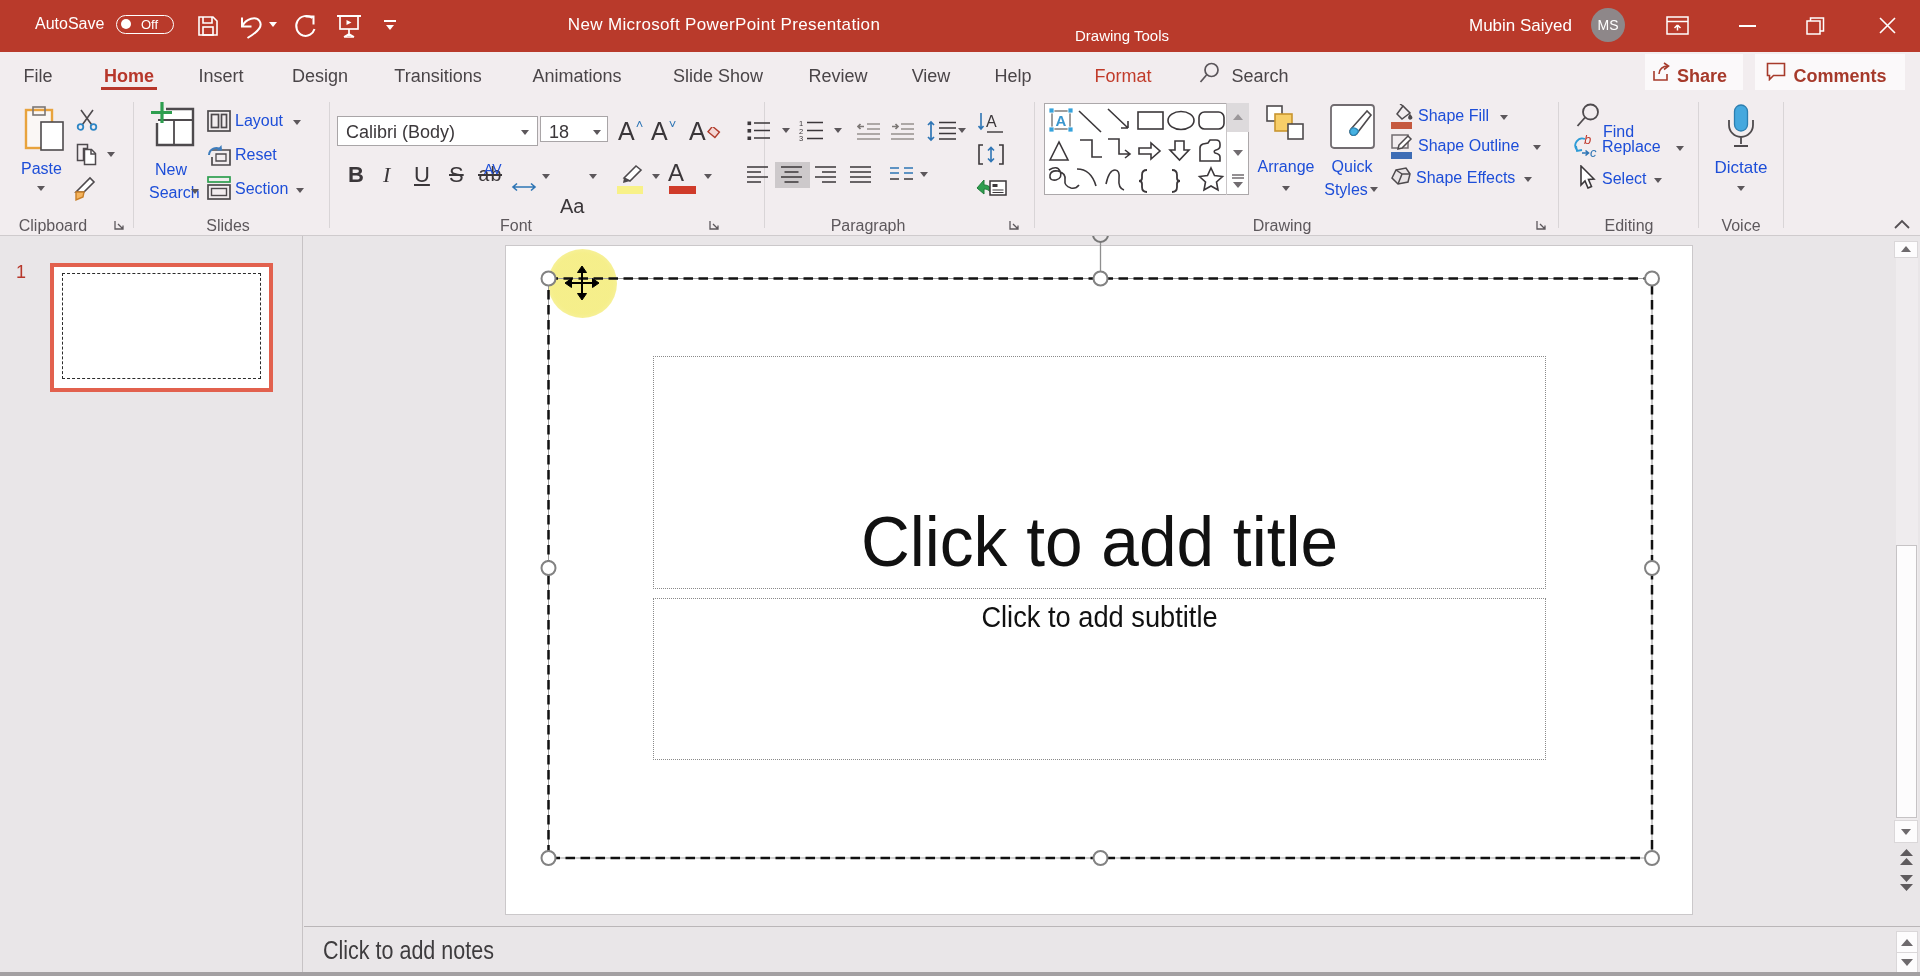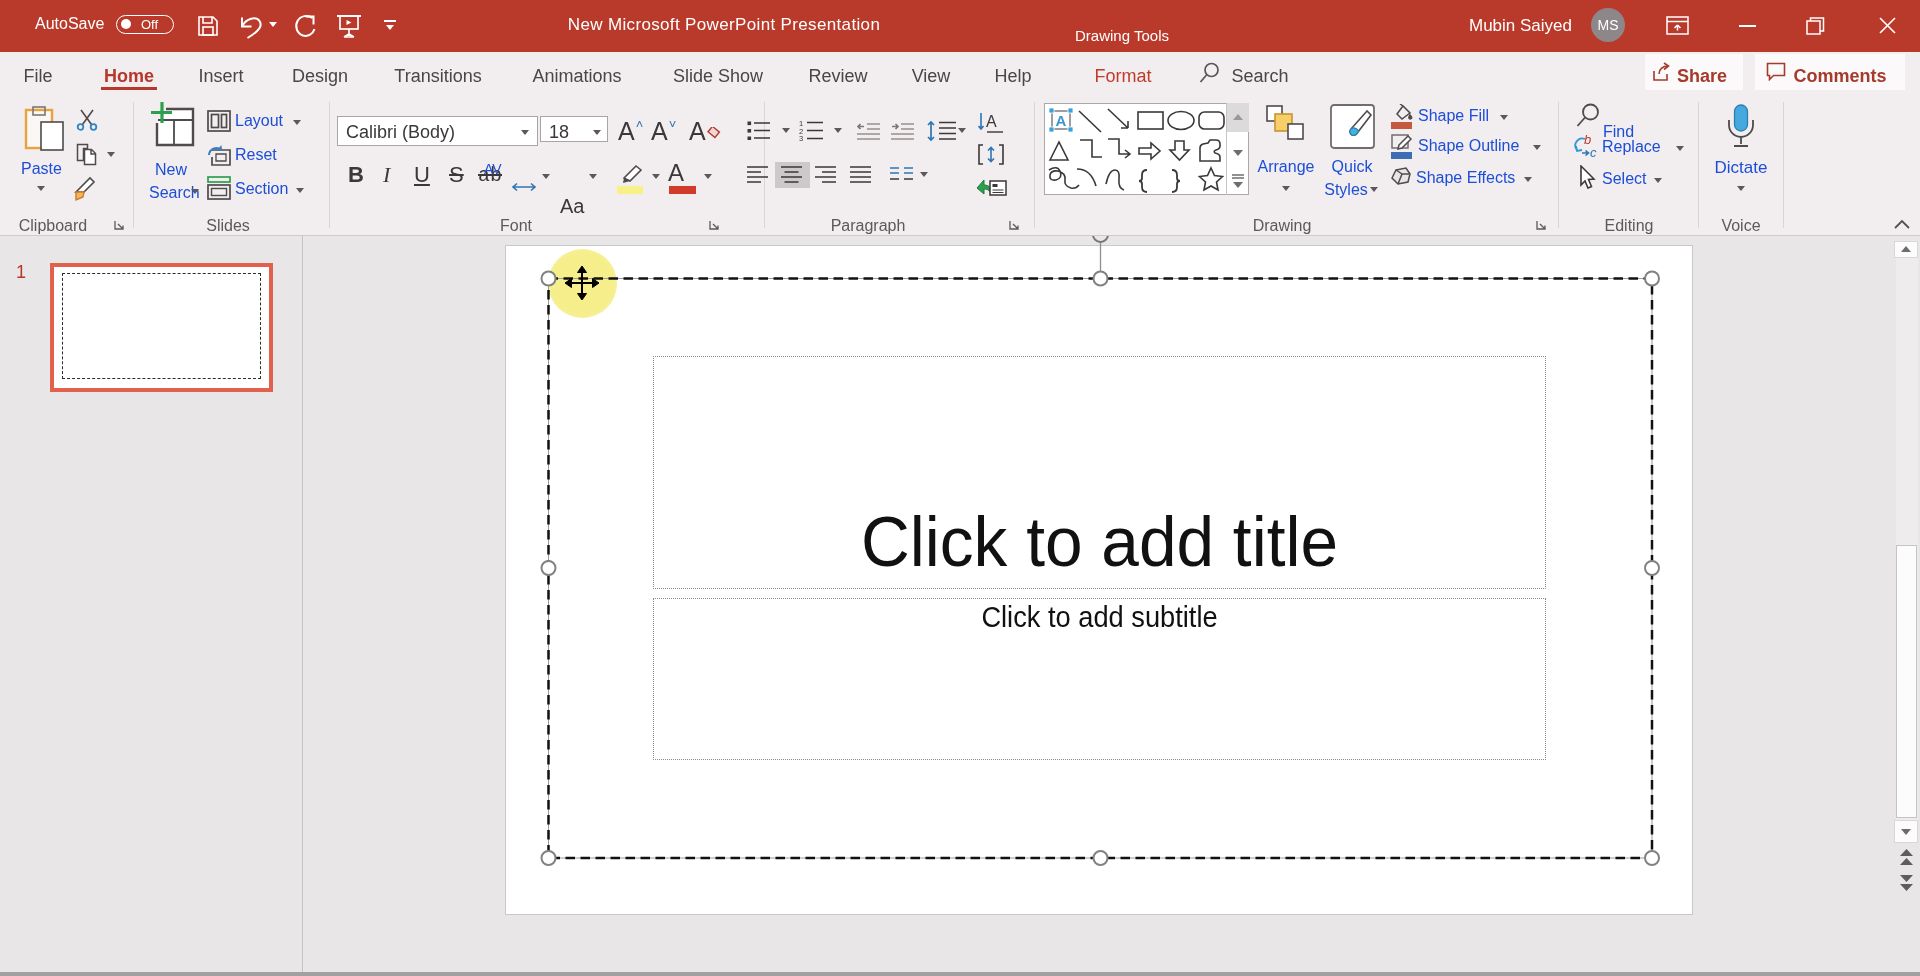--- a/index.html
+++ b/index.html
@@ -440,14 +440,21 @@
     <div class="abs" style="left:1592px; top:309px; width:21px; height:273px; background:#FDFCFD; border:1px solid #C6C3C5;"></div>
     <div class="abs" style="left:1590px; top:584px; width:24px; height:23px; background:#FDFCFD; border:1px solid #DAD7D9;"></div>
     <div class="abs" style="left:1597px; top:593px; width:0; height:0; border-left:5px solid transparent; border-right:5px solid transparent; border-top:6px solid #6e6a6d;"></div>
     <svg class="abs" style="left:1594px; top:613px;" width="17" height="20" viewBox="0 0 17 20" fill="#5f5b5e">
       <path d="M8.5 0 L15 7 H2 z M8.5 9 L15 16 H2 z"></path>
     </svg>
     <svg class="abs" style="left:1594px; top:639px;" width="17" height="20" viewBox="0 0 17 20" fill="#5f5b5e">
       <path d="M2 0 h13 L8.5 7 z M2 9 h13 L8.5 16 z"></path>
     </svg>
   </div>
+  <div id="notes">
+    <div class="abs" style="left:19px; top:9px; font-size:25px; color:#3E3C3E; transform:scaleX(0.86); transform-origin:left;">Click to add notes</div>
+    <div class="abs" style="left:1592px; top:4px; width:22px; height:42px; background:#FDFCFD; border:1px solid #DAD7D9;"></div>
+    <div class="abs" style="left:1597px; top:12px; width:0; height:0; border-left:6px solid transparent; border-right:6px solid transparent; border-bottom:7px solid #6e6a6d;"></div>
+    <div class="abs" style="left:1592px; top:25px; width:22px; height:1px; background:#DAD7D9;"></div>
+    <div class="abs" style="left:1597px; top:32px; width:0; height:0; border-left:6px solid transparent; border-right:6px solid transparent; border-top:7px solid #6e6a6d;"></div>
+  </div>
   <div id="bottomstrip"></div>
 </div>
 
 </body></html>

